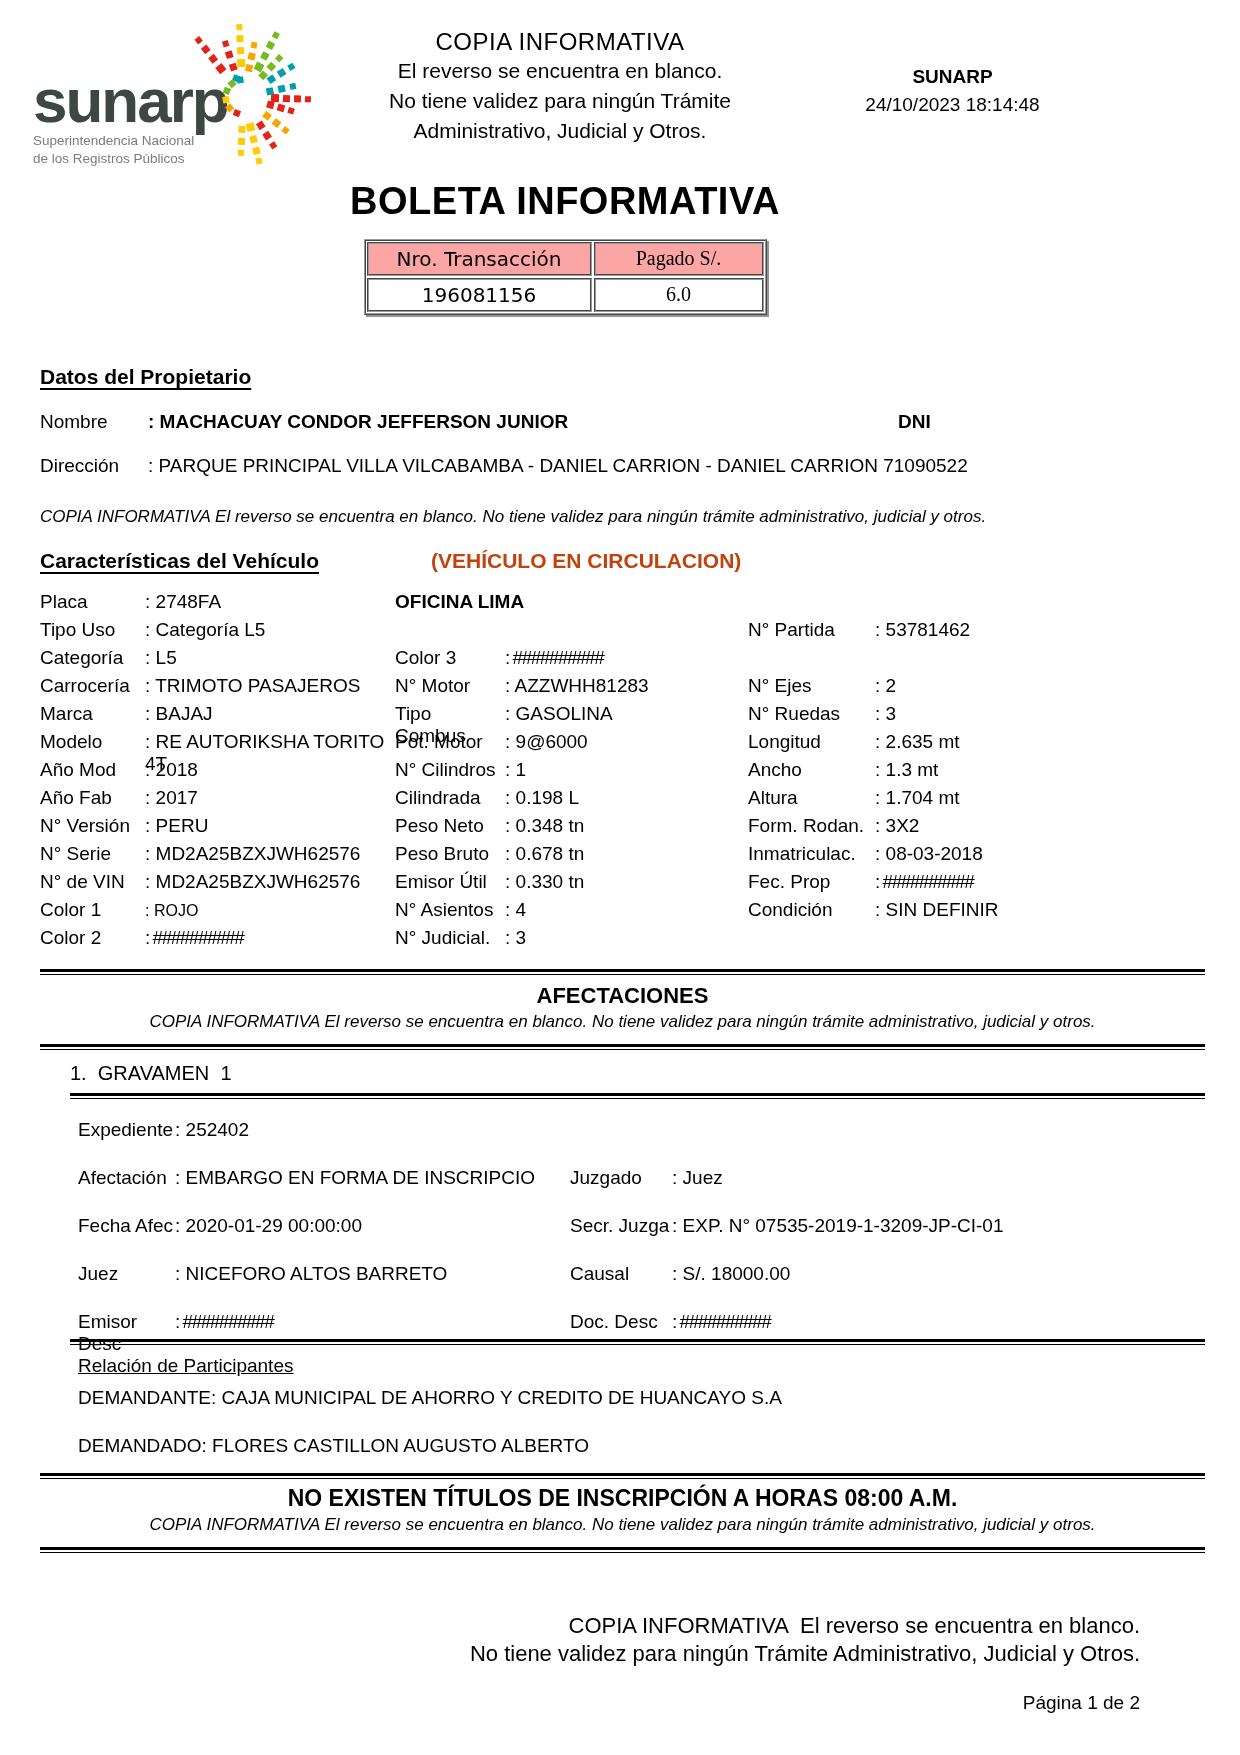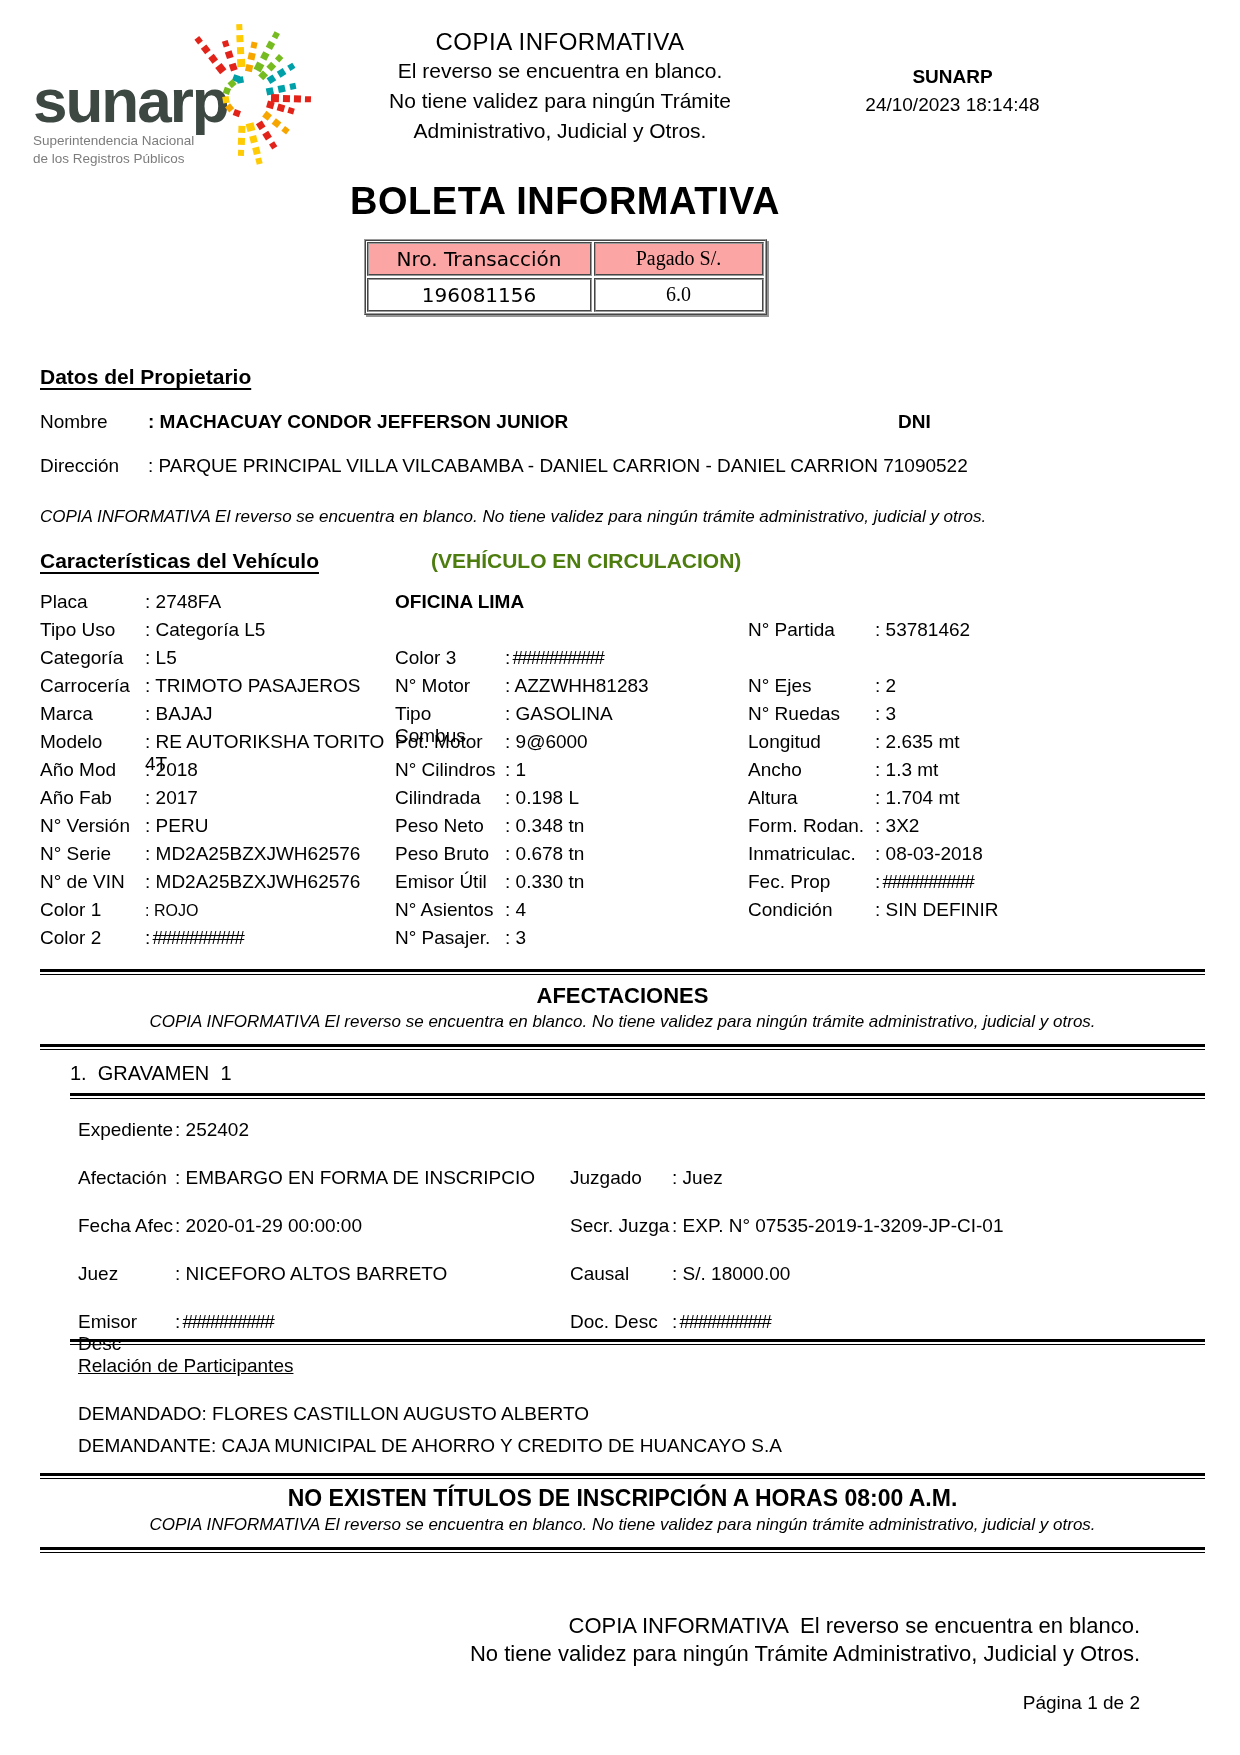--- a/index.html
+++ b/index.html
@@ -212,21 +212,21 @@
     <div class="row-lv">
       <span class="lbl">Dirección</span>
       <span class="c">PARQUE PRINCIPAL VILLA VILCABAMBA - DANIEL CARRION - DANIEL CARRION 71090522</span>
     </div>
     <div class="note">COPIA INFORMATIVA El reverso se encuentra en blanco. No tiene validez para ningún trámite administrativo, judicial y otros.</div>
   </div>
 
   <div class="section">
     <div class="veh-headrow">
       <span class="sec-heading">Características del Vehículo</span>
-      <span class="veh-status" style="color:#4d7c0f">(VEHÍCULO EN CIRCULACION)</span>
+      <span class="veh-status" style="color:#c2410c">(VEHÍCULO EN CIRCULACION)</span>
     </div>
     <div class="vgrid">
       <div class="vrow">
           <span class="c1l">Placa</span>
           <span class="c1v c">2748FA</span>
           <span class="c2full">OFICINA LIMA</span>
           <span class="c3l"></span>
           <span class="c3v"></span>
         </div>
       <div class="vrow">
@@ -313,21 +313,21 @@
           <span class="c1l">Color 1</span>
           <span class="c1v c sm">ROJO</span>
           <span class="c2l">N° Asientos</span>
           <span class="c2v c">4</span>
           <span class="c3l">Condición</span>
           <span class="c3v c">SIN DEFINIR</span>
         </div>
       <div class="vrow">
           <span class="c1l">Color 2</span>
           <span class="c1v c hash">##########</span>
-          <span class="c2l">N° Pasajer.</span>
+          <span class="c2l">N° Judicial.</span>
           <span class="c2v c">3</span>
           <span class="c3l"></span>
           <span class="c3v"></span>
         </div>
     </div>
   </div>
 
   <div class="section">
     <div class="rule afec-rule1"></div>
     <div class="afec-title">AFECTACIONES</div>
@@ -362,22 +362,22 @@
         </div>
       <div class="grow">
           <span class="gl1">Emisor Desc</span>
           <span class="gv1 c hash">##########</span>
           <span class="gl2">Doc. Desc</span>
           <span class="gv2 c hash">##########</span>
         </div>
     </div>
     <div class="rule inset"></div>
     <div class="participants-head">Relación de Participantes</div>
+    <div class="participant">DEMANDANTE: CAJA MUNICIPAL DE AHORRO Y CREDITO DE HUANCAYO S.A</div>
     <div class="participant first">DEMANDADO: FLORES CASTILLON AUGUSTO ALBERTO</div>
-    <div class="participant">DEMANDANTE: CAJA MUNICIPAL DE AHORRO Y CREDITO DE HUANCAYO S.A</div>
     <div class="rule close-rule"></div>
     <div class="close-title">NO EXISTEN TÍTULOS DE INSCRIPCIÓN A HORAS 08:00 A.M.</div>
     <div class="afec-note">COPIA INFORMATIVA El reverso se encuentra en blanco. No tiene validez para ningún trámite administrativo, judicial y otros.</div>
     <div class="rule afec-rule2"></div>
   </div>
 
   <div class="footer">
     <div class="f1">COPIA INFORMATIVA  El reverso se encuentra en blanco.</div>
     <div class="f2">No tiene validez para ningún Trámite Administrativo, Judicial y Otros.</div>
     <div class="fpage">Página 1 de 2</div>

